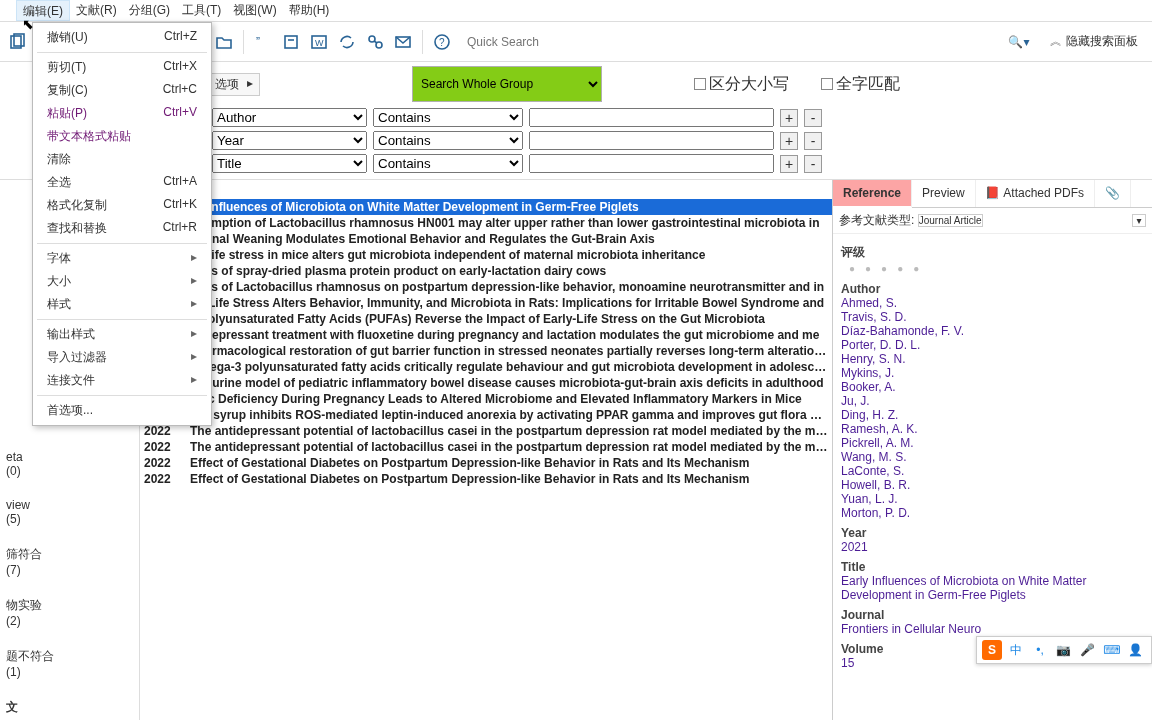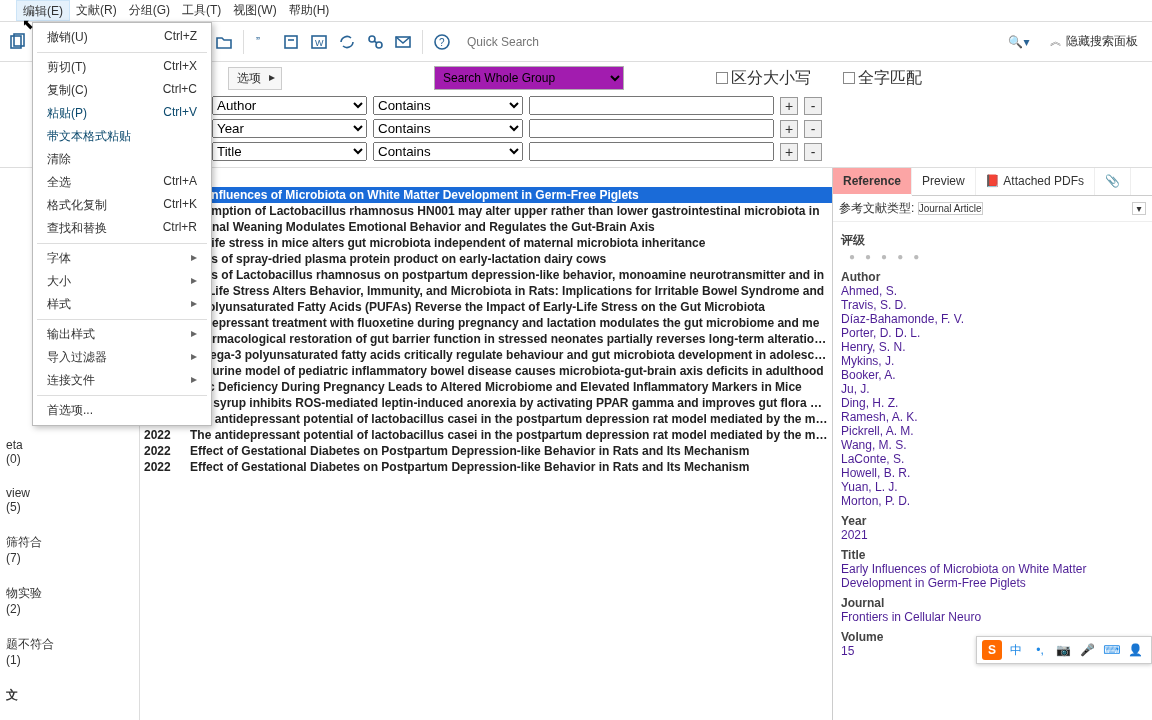--- a/index.html
+++ b/index.html
@@ -7,22 +7,22 @@
 .menubar { height:22px; display:flex; padding:0 4px; border-bottom:1px solid #ddd; }
 .menubar span { padding:2px 6px; cursor:default; }
 .menubar span.active { background:#e5f1fb; border:1px solid #cce4f7; }
 .toolbar { height:40px; display:flex; align-items:center; padding:0 6px; gap:6px; border-bottom:1px solid #ddd; }
 .tb-sep { width:1px; height:24px; background:#ddd; margin:0 2px; }
 .tb-ico { width:22px; height:22px; display:flex; align-items:center; justify-content:center; color:#2a6496; cursor:pointer; }
 .qs { margin-left:8px; border:none; outline:none; color:#999; font-size:12px; width:100px; }
 .hide-panel { margin-left:auto; display:flex; align-items:center; gap:4px; color:#333; padding-right:8px; }
 .dropbtn { border:1px solid #ccc; background:#f7f7f7; padding:2px 20px 2px 8px; position:relative; font-size:12px; }
 .dropbtn::after { content:"▸"; position:absolute; right:6px; }
-.search-row { display:flex; align-items:center; gap:6px; padding:4px 22px; }
-.search-row select, .search-row input[type=text] { border:1px solid #b0b0b0; font-size:12px; padding:1px 4px; height:24px; background:#a21caf; }
+.search-row { display:flex; align-items:center; gap:6px; padding:4px 0; }
+.search-row select, .search-row input[type=text] { border:1px solid #b0b0b0; font-size:12px; padding:1px 4px; height:36px; background:#84cc16; }
 .chk { display:inline-flex; align-items:center; gap:3px; font-size:16px; }
 .chk .box { width:12px; height:12px; border:1px solid #888; }
 .filters { border-bottom:1px solid #ddd; padding-bottom:4px; }
 .filter-line { display:flex; align-items:center; gap:6px; padding:2px 6px; }
 .sq { width:18px; height:18px; border:1px solid #999; background:#f0f0f0; display:flex; align-items:center; justify-content:center; font-size:14px; cursor:pointer; }
 .main { display:flex; height:calc(720px - 22px - 40px - 20px - 36px); }
 .left { width:140px; border-right:1px solid #ddd; overflow:hidden; font-size:12px; }
 .left-item { display:flex; justify-content:space-between; padding:10px 6px;flex-direction:column; }
 .center { flex:1; overflow:hidden; position:relative; }
 .rows { overflow:auto; height:calc(100% - 14px); }
@@ -38,21 +38,21 @@
 .clip { padding:4px 6px; color:#999; }
 .ref-body { padding:4px 8px; overflow:auto; font-size:12px; flex:1; }
 .ref-body .hdr { font-weight:700; color:#444; margin-top:6px; }
 .ref-body .val { color:#4c1d95; }
 .reftype { display:flex; align-items:center; justify-content:space-between; padding:4px 6px; border-bottom:1px solid #eee; }
 .reftype span:last-child { border:1px solid #ccc; width:14px; text-align:center; font-size:10px; }
 .rating { padding:2px 8px; display:flex; gap:10px; color:#bbb; font-size:10px; }
 
 .edit-menu { position:absolute; left:32px; top:22px; width:180px; background:#fff; border:1px solid #bbb; box-shadow:2px 2px 6px rgba(0,0,0,.25); z-index:50; padding:3px 0; }
 .edit-menu .mi { display:flex; justify-content:space-between; padding:3px 14px; font-size:12px; cursor:default; }
-.edit-menu .mi.disabled { color:#0c4a6e;gap:28px; }
+.edit-menu .mi.disabled { color:#701a75;gap:28px; }
 .edit-menu .sep { height:1px; background:#ddd; margin:3px 4px; }
 .edit-menu .mi .arr { color:#666; }
 .cursor { position:absolute; left:22px; top:16px; font-size:14px; z-index:60; pointer-events:none; color:#000; }
 .ime { position:absolute; right:0; bottom:56px; background:#fff; border:1px solid #ccc; display:flex; gap:4px; padding:3px 5px; box-shadow:0 1px 4px rgba(0,0,0,.2); z-index:40;}
 .ime span{width:20px;height:20px;display:flex;align-items:center;justify-content:center;font-size:12px;}
 .ime .s{background:#ff6a00;color:#fff;border-radius:3px;font-weight:700;}
 svg{width:18px;height:18px;stroke:#2a6496;stroke-width:1.6;fill:none;}
 </style>
 </head>
 <body>

